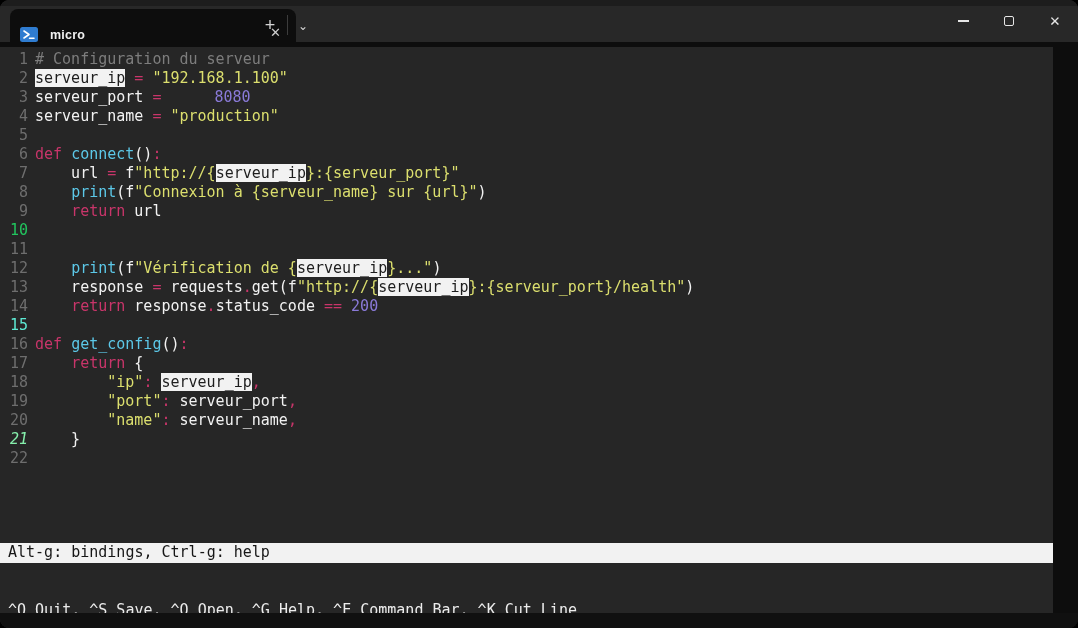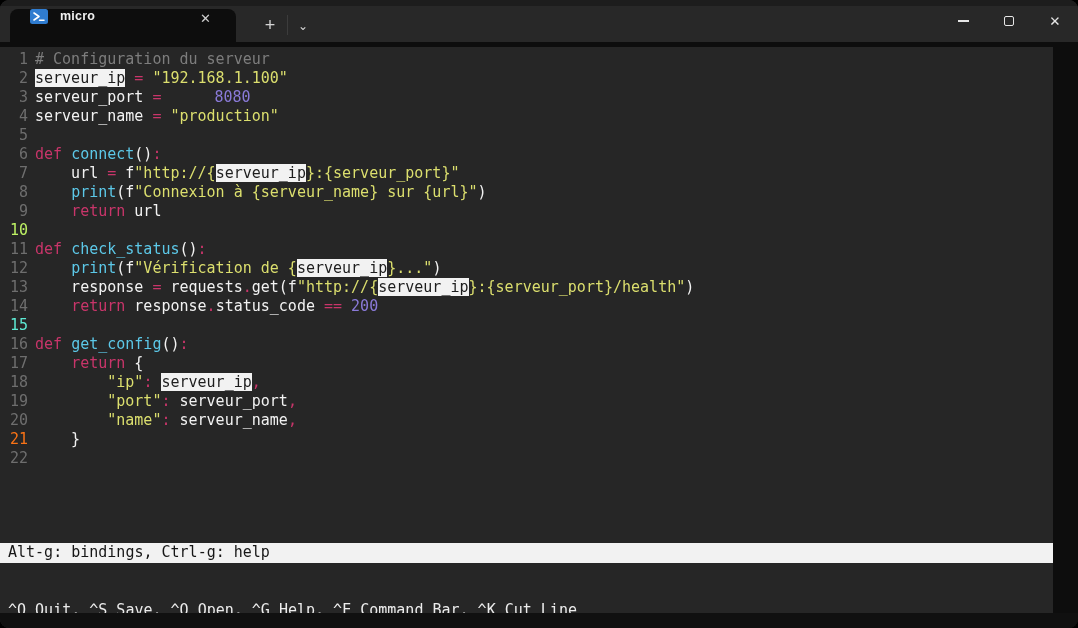--- a/index.html
+++ b/index.html
@@ -9,23 +9,23 @@
     background:#262626; border-radius:9px; overflow:hidden;
     font-family:"DejaVu Sans Mono","Liberation Mono",monospace;
   }
   
   #titlebar {
     position:absolute; left:0; top:0; right:0; height:42px;
     background:linear-gradient(#1d1d1d 0px,#1d1d1d 6px,#282828 6px);
   }
   #tabstrip-separator { position:absolute; left:0; top:42px; right:0; height:5px; background:#0d0d0d; }
   #tab {
-    position:absolute; left:10px; top:9px; width:226px; height:33px;
+    position:absolute; left:10px; top:9px; width:286px; height:33px;
     background:#0d0d0d; border-radius:8px 8px 0 0;
-    display:flex; align-items:flex-start; padding:0 20px; cursor:default;
+    display:flex; align-items:flex-end; padding:0 10px; cursor:default;
   }
   .tab-title {
     margin-left:12px; color:#f0f0f0; font-family:"Liberation Sans",sans-serif;
     font-size:12.5px; font-weight:600; letter-spacing:.2px;
   }
   .tab-close { margin-left:auto; color:#cfcfcf; font-family:"Liberation Sans",sans-serif; font-size:13px; padding:2px 5px; }
   .bar-btn {
     position:absolute; top:9px; width:30px; height:33px;
     display:flex; align-items:center; justify-content:center;
     color:#d5d5d5; font-family:"Liberation Sans",sans-serif;
@@ -94,32 +94,32 @@
   <div id="code-area" style="background: rgb(38, 38, 38);">
       <div class="row"><span class="ln" style="color: rgb(110, 110, 110);">1</span><span class="code"><span style="color: rgb(125, 125, 125);"># Configuration du serveur</span></span></div>
       <div class="row"><span class="ln" style="color: rgb(110, 110, 110);">2</span><span class="code"><span style="background: rgb(242, 242, 242); color: rgb(29, 29, 29);">serveur_ip</span><span style="color: rgb(242, 242, 242);"> </span><span style="color: rgb(201, 53, 106);">=</span><span style="color: rgb(242, 242, 242);"> </span><span style="color: rgb(220, 223, 110);">"192.168.1.100"</span></span></div>
       <div class="row"><span class="ln" style="color: rgb(110, 110, 110);">3</span><span class="code"><span style="color: rgb(242, 242, 242);">serveur_port </span><span style="color: rgb(201, 53, 106);">=</span><span style="color: rgb(242, 242, 242);"> </span><span style="color: rgb(138, 122, 216); margin-left: 44px;">8080</span></span></div>
       <div class="row"><span class="ln" style="color: rgb(110, 110, 110);">4</span><span class="code"><span style="color: rgb(242, 242, 242);">serveur_name </span><span style="color: rgb(201, 53, 106);">=</span><span style="color: rgb(242, 242, 242);"> </span><span style="color: rgb(220, 223, 110);">"production"</span></span></div>
       <div class="row"><span class="ln" style="color: rgb(110, 110, 110);">5</span><span class="code"></span></div>
       <div class="row"><span class="ln" style="color: rgb(110, 110, 110);">6</span><span class="code"><span style="color: rgb(201, 53, 106);">def</span><span style="color: rgb(242, 242, 242);"> </span><span style="color: rgb(92, 200, 232);">connect</span><span style="color: rgb(242, 242, 242);">()</span><span style="color: rgb(201, 53, 106);">:</span></span></div>
       <div class="row"><span class="ln" style="color: rgb(110, 110, 110);">7</span><span class="code"><span style="color: rgb(242, 242, 242);">    url </span><span style="color: rgb(201, 53, 106);">=</span><span style="color: rgb(242, 242, 242);"> f</span><span style="color: rgb(220, 223, 110);">"http://{</span><span style="background: rgb(242, 242, 242); color: rgb(29, 29, 29);">serveur_ip</span><span style="color: rgb(220, 223, 110);">}:{serveur_port}"</span></span></div>
       <div class="row"><span class="ln" style="color: rgb(110, 110, 110);">8</span><span class="code"><span style="color: rgb(242, 242, 242);">    </span><span style="color: rgb(92, 200, 232);">print</span><span style="color: rgb(242, 242, 242);">(f</span><span style="color: rgb(220, 223, 110);">"Connexion à {serveur_name} sur {url}"</span><span style="color: rgb(242, 242, 242);">)</span></span></div>
       <div class="row"><span class="ln" style="color: rgb(110, 110, 110);">9</span><span class="code"><span style="color: rgb(242, 242, 242);">    </span><span style="color: rgb(201, 53, 106);">return</span><span style="color: rgb(242, 242, 242);"> url</span></span></div>
-      <div class="row"><span class="ln" style="color: #bef264;">10</span><span class="code"></span></div>
-      <div class="row"><span class="ln" style="color: rgb(110, 110, 110);">11</span><span class="code"><span style="color: rgb(201, 53, 106);">def</span><span style="color: rgb(242, 242, 242);"> </span><span style="color: rgb(92, 200, 232);">check_status</span><span style="color: rgb(242, 242, 242);">()</span><span style="color: rgb(201, 53, 106);">:</span></span></div>
+      <div class="row"><span class="ln" style="color: #22c55e;">10</span><span class="code"></span></div>
+      <div class="row"><span class="ln" style="color: rgb(110, 110, 110);">11</span></div>
       <div class="row"><span class="ln" style="color: rgb(110, 110, 110);">12</span><span class="code"><span style="color: rgb(242, 242, 242);">    </span><span style="color: rgb(92, 200, 232);">print</span><span style="color: rgb(242, 242, 242);">(f</span><span style="color: rgb(220, 223, 110);">"Vérification de {</span><span style="background: rgb(242, 242, 242); color: rgb(29, 29, 29);">serveur_ip</span><span style="color: rgb(220, 223, 110);">}..."</span><span style="color: rgb(242, 242, 242);">)</span></span></div>
       <div class="row"><span class="ln" style="color: rgb(110, 110, 110);">13</span><span class="code"><span style="color: rgb(242, 242, 242);">    response </span><span style="color: rgb(201, 53, 106);">=</span><span style="color: rgb(242, 242, 242);"> requests</span><span style="color: rgb(201, 53, 106);">.</span><span style="color: rgb(242, 242, 242);">get</span><span style="color: rgb(242, 242, 242);">(f</span><span style="color: rgb(220, 223, 110);">"http://{</span><span style="background: rgb(242, 242, 242); color: rgb(29, 29, 29);">serveur_ip</span><span style="color: rgb(220, 223, 110);">}:{serveur_port}/health"</span><span style="color: rgb(242, 242, 242);">)</span></span></div>
       <div class="row"><span class="ln" style="color: rgb(110, 110, 110);">14</span><span class="code"><span style="color: rgb(242, 242, 242);">    </span><span style="color: rgb(201, 53, 106);">return</span><span style="color: rgb(242, 242, 242);"> response</span><span style="color: rgb(201, 53, 106);">.</span><span style="color: rgb(242, 242, 242);">status_code </span><span style="color: rgb(201, 53, 106);">==</span><span style="color: rgb(242, 242, 242);"> </span><span style="color: rgb(138, 122, 216);">200</span></span></div>
       <div class="row"><span class="ln" style="color: #5eead4;">15</span><span class="code"></span></div>
       <div class="row"><span class="ln" style="color: rgb(110, 110, 110);">16</span><span class="code"><span style="color: rgb(201, 53, 106);">def</span><span style="color: rgb(242, 242, 242);"> </span><span style="color: rgb(92, 200, 232);">get_config</span><span style="color: rgb(242, 242, 242);">()</span><span style="color: rgb(201, 53, 106);">:</span></span></div>
       <div class="row"><span class="ln" style="color: rgb(110, 110, 110);">17</span><span class="code"><span style="color: rgb(242, 242, 242);">    </span><span style="color: rgb(201, 53, 106);">return</span><span style="color: rgb(242, 242, 242);"> {</span></span></div>
       <div class="row"><span class="ln" style="color: rgb(110, 110, 110);">18</span><span class="code"><span style="color: rgb(242, 242, 242);">        </span><span style="color: rgb(220, 223, 110);">"ip"</span><span style="color: rgb(201, 53, 106);">:</span><span style="color: rgb(242, 242, 242);"> </span><span style="background: rgb(242, 242, 242); color: rgb(29, 29, 29);">serveur_ip</span><span style="color: rgb(201, 53, 106);">,</span></span></div>
       <div class="row"><span class="ln" style="color: rgb(110, 110, 110);">19</span><span class="code"><span style="color: rgb(242, 242, 242);">        </span><span style="color: rgb(220, 223, 110);">"port"</span><span style="color: rgb(201, 53, 106);">:</span><span style="color: rgb(242, 242, 242);"> </span><span style="color: rgb(242, 242, 242);">serveur_port</span><span style="color: rgb(201, 53, 106);">,</span></span></div>
       <div class="row"><span class="ln" style="color: rgb(110, 110, 110);">20</span><span class="code"><span style="color: rgb(242, 242, 242);">        </span><span style="color: rgb(220, 223, 110);">"name"</span><span style="color: rgb(201, 53, 106);">:</span><span style="color: rgb(242, 242, 242);"> </span><span style="color: rgb(242, 242, 242);">serveur_name</span><span style="color: rgb(201, 53, 106);">,</span></span></div>
-      <div class="row"><span class="ln" style="color: #f97316;">21</span><span class="code"><span style="color: rgb(242, 242, 242);">    }</span></span></div>
+      <div class="row"><span class="ln" style="color: #86efac; font-style: italic;">21</span><span class="code"><span style="color: rgb(242, 242, 242);">    }</span></span></div>
       <div class="row"><span class="ln" style="color: rgb(110, 110, 110);">22</span><span class="code"></span></div>
     </div>
 
   <div id="scrollbar-track"></div>
 
   <div id="statusbar">
     <span>Alt-g: bindings, Ctrl-g: help</span>
   </div>
 
   <div id="helpbar">

